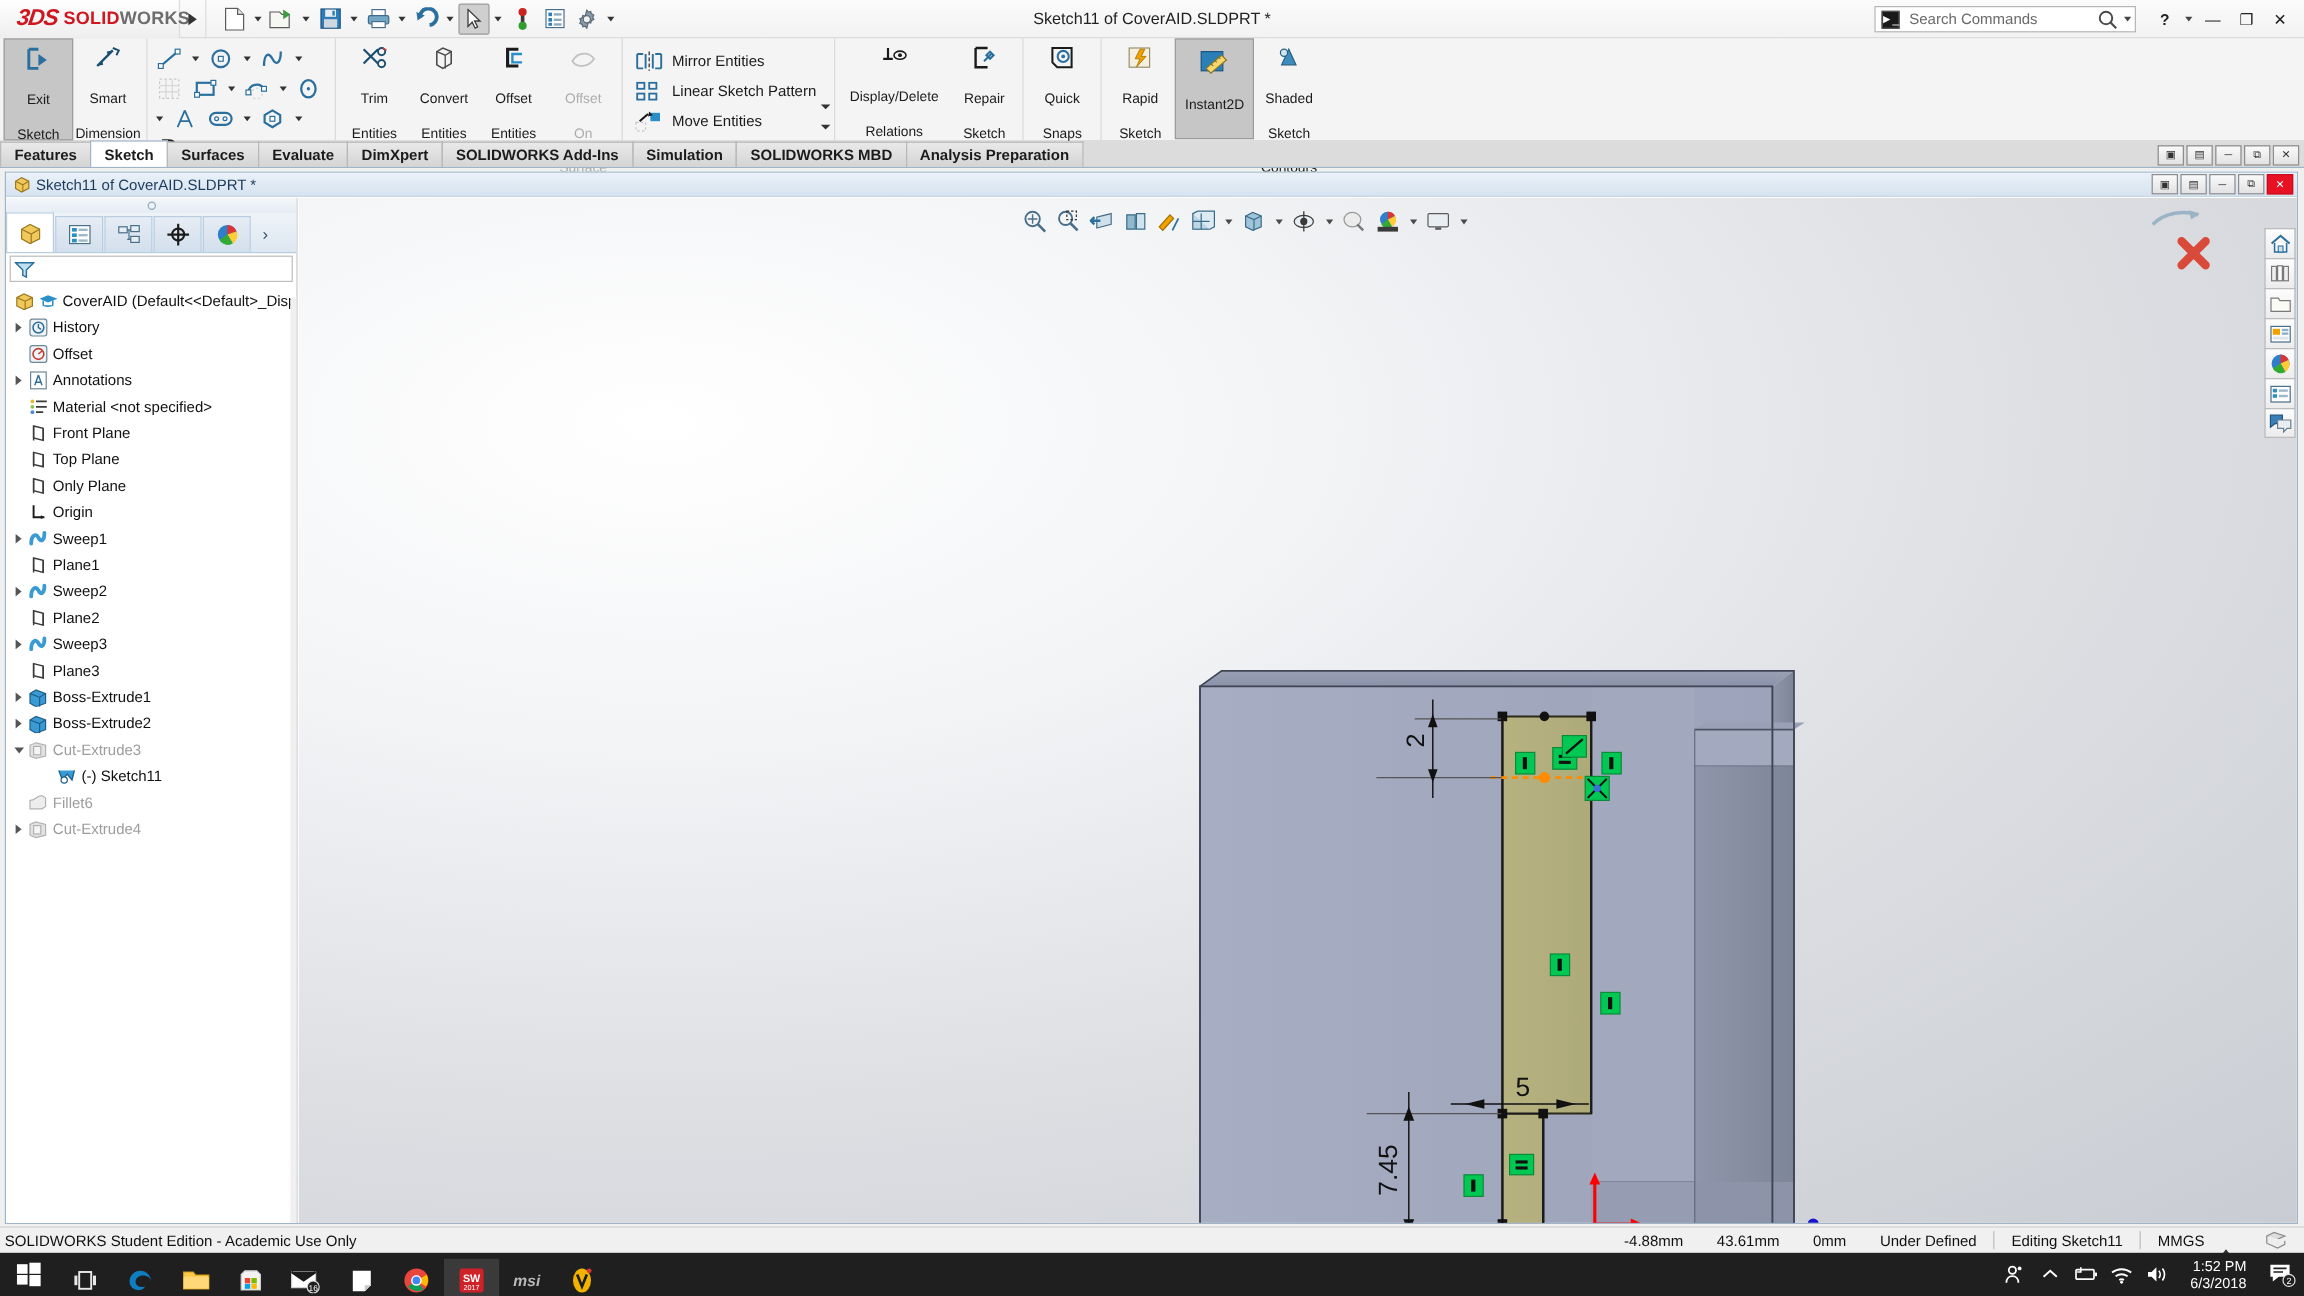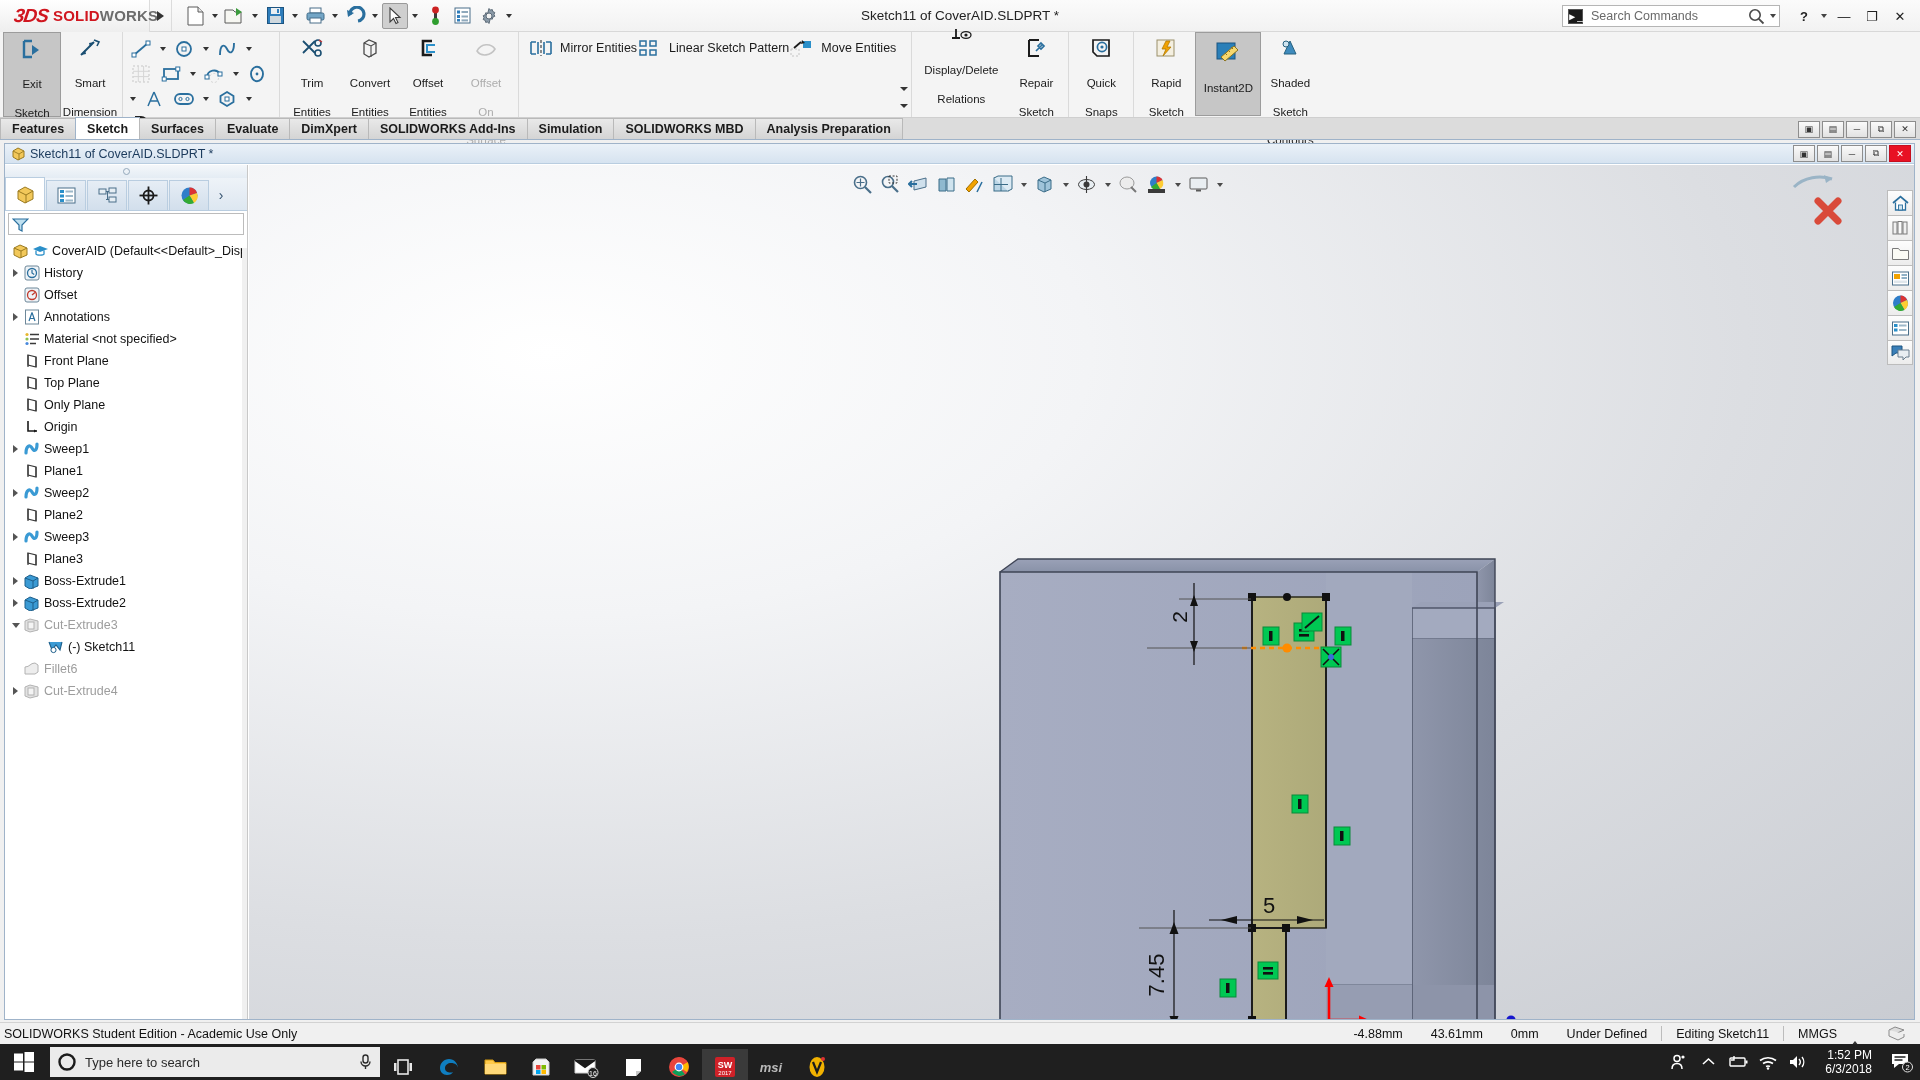--- a/index.html
+++ b/index.html
@@ -50,32 +50,32 @@
 
   
   .ribbon {
     position:absolute; left:0; top:32px; width:1920px; height:86px;
     background:#f4f4f4; border-bottom:1px solid #cfcfcf;
     display:flex; align-items:stretch;
   }
   .rgroup { display:flex; align-items:stretch; border-right:1px solid #dadada; padding:0 3px;}
   .rbtn { width:58px; display:flex; flex-direction:column; align-items:center; justify-content:flex-start;
       padding-top:5px; text-align:center; line-height:11.5px; font-size:11.5px; color:#1b1b1b;gap:16px;}
-  .rbtn.wide{width:64px;justify-content:center;}
+  .rbtn.wide{width:64px;}
   .rbtn .ic { height:28px; display:flex; align-items:center; justify-content:center;}
   .rbtn .lb { margin-top:1px;}
   .rbtn .car { margin-top:auto; margin-bottom:3px; }
   .car:after{content:""; display:block; border-top:4px solid #333; border-left:4px solid transparent; border-right:4px solid transparent;}
   .rbtn.active { background:#c6c6c6; border:1px solid #9c9c9c; }
   .rbtn.dis { color:#adadad; }
   .icgrid { display:flex; flex-wrap:wrap; align-content:flex-start; width:150px; padding-top:4px;}
   .icell { width:30px; height:25px; display:flex;align-items:center;justify-content:center;}
   .icell.dd { width:13px; }
   .icell.dd:after{content:""; border-top:4px solid #333; border-left:3.5px solid transparent;border-right:3.5px solid transparent;}
-  .rlist { display:flex; flex-direction:row; justify-content:center; padding:3px 4px 0 6px;}
+  .rlist { display:flex; flex-direction:column; justify-content:center; padding:3px 4px 0 6px;}
   .rrow { display:flex; align-items:center; height:25px; font-size:12.5px;}
   .rrow .ri { width:26px;height:22px;display:flex;align-items:center;justify-content:center;margin-right:6px;}
   .rlist-car { display:flex; flex-direction:column; justify-content:flex-end; padding-bottom:5px;}
 
   
   .tabstrip { position:absolute; left:0; top:118px; width:1920px; height:22px; background:#dcdcdc;
      display:flex; align-items:flex-end; border-bottom:1px solid #9fb3c9;}
   .tab { height:21px; padding:0 11px; display:flex;align-items:center; font-size:12.5px;
      background:linear-gradient(#e9e9e9,#d4d4d4); border:1px solid #b9b9b9; border-bottom:none; margin-right:-1px; color:#1b1b1b;font-weight:bold;}
   .tab.active { background:#ffffff; height:22px; border-color:#9fb3c9; font-weight:bold;}
@@ -1170,31 +1170,20 @@
 
   <div class="taskbar">
     <div class="startb">
       <svg width="20" height="20" viewBox="0 0 20 20">
           <rect x="0" y="1.5" width="9" height="8" fill="#fff"></rect>
           <rect x="10.5" y="0" width="9.5" height="9.5" fill="#fff"></rect>
           <rect x="0" y="10.5" width="9" height="8" fill="#fff"></rect>
           <rect x="10.5" y="10.5" width="9.5" height="9.5" fill="#fff"></rect>
         </svg>
     </div>
-    <div class="tsearch">
-      <svg width="18" height="18" viewBox="0 0 18 18">
-          <circle cx="9" cy="9" r="7.5" fill="none" stroke="#1b1b1b" stroke-width="2.4"></circle>
-        </svg>
-      <div class="tst">Type here to search</div>
-      <svg width="13" height="18" viewBox="0 0 13 18">
-          <rect x="4" y="2" width="5" height="8" rx="2.5" fill="none" stroke="#2b2b2b" stroke-width="1.4"></rect>
-          <path d="M2 8.5a4.5 4.5 0 0 0 9 0" fill="none" stroke="#2b2b2b" stroke-width="1.4"></path>
-          <line x1="6.5" y1="13" x2="6.5" y2="16" stroke="#2b2b2b" stroke-width="1.4"></line>
-        </svg>
-    </div>
     <div class="tk">
       <svg width="20" height="18" viewBox="0 0 20 18">
           <rect x="5" y="2" width="10" height="14" fill="none" stroke="#e8e8e8" stroke-width="1.6"></rect>
           <rect x="1" y="5" width="2.5" height="8" fill="#e8e8e8"></rect>
           <rect x="16.5" y="5" width="2.5" height="8" fill="#e8e8e8"></rect>
         </svg>
       </div>
     <div class="tk run">
       <svg width="22" height="22" viewBox="0 0 22 22">
           <path d="M20 13c0-6-4-10-9-10C6 3 2 7 2 12c0 4 3 7 7 7 3 0 5-1 6-3-2 1-8 1-8-4 0-3 3-5 6-5 4 0 7 2 7 6z" fill="#0f7ec0"></path>

